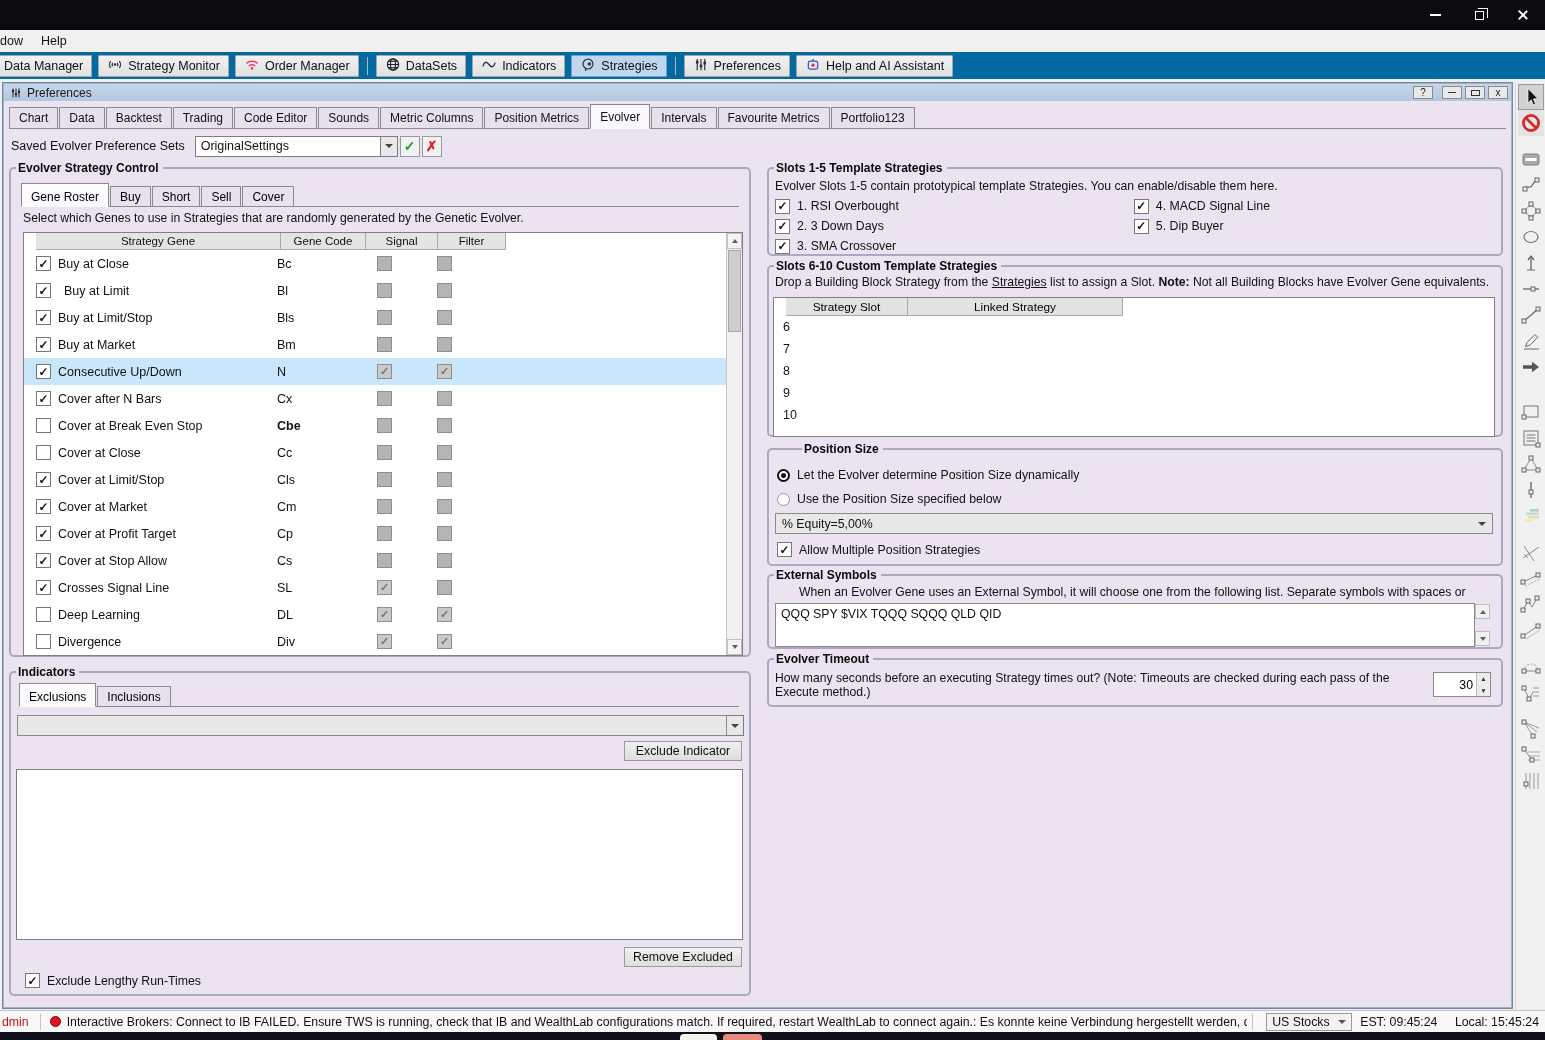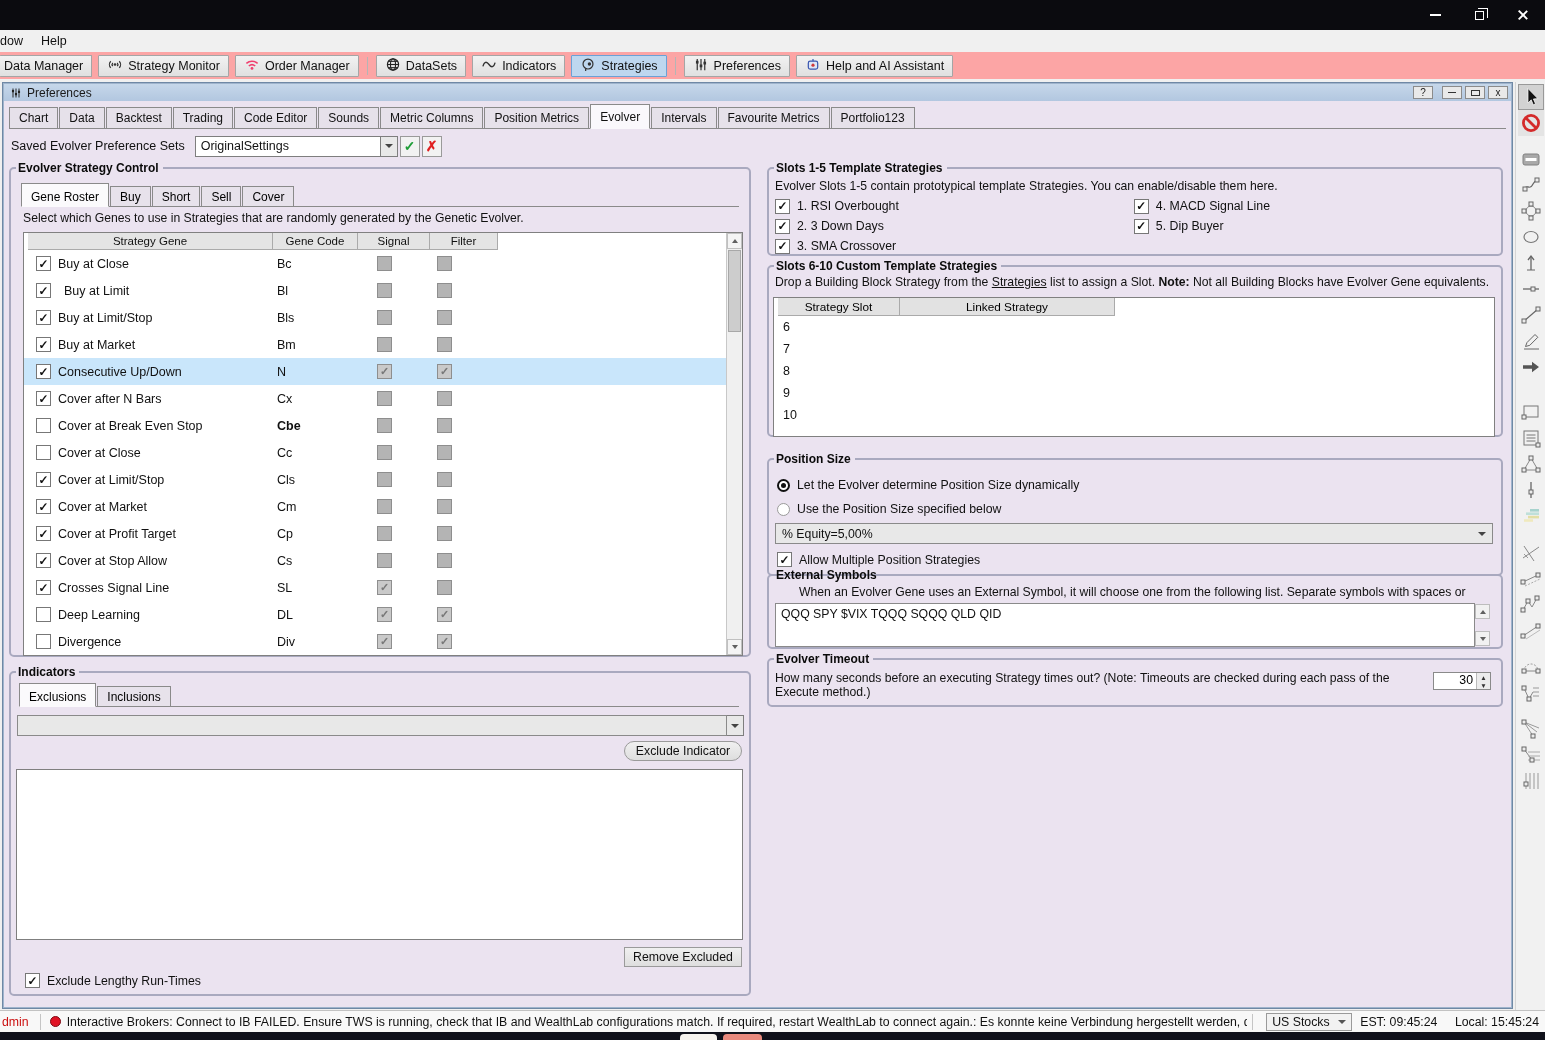--- a/index.html
+++ b/index.html
@@ -12,21 +12,21 @@
   .wmax i { display:block; width:9px; height:9px; border:1.4px solid #fff; position:relative; }
   .wmax i:before { content:""; position:absolute; left:2px; top:-4px; width:9px; height:9px; border:1.4px solid #fff; border-bottom:none; border-left:none; }
   .wclose i { position:relative; display:block; width:12px; height:12px; }
   .wclose i:before,.wclose i:after { content:""; position:absolute; left:5.3px; top:0; width:1.6px; height:12px; background:#fff; }
   .wclose i:before{ transform:rotate(45deg);} .wclose i:after{ transform:rotate(-45deg);}
 
   #menubar { position:absolute; left:0; top:30px; width:1545px; height:22px; background:#f0f0f0; font-size:12.5px; color:#111; display:flex; align-items:center; }
   #menubar span { padding:2px 9px; }
   #menubar span:first-child { padding-left:2px; margin-left:-2px; }
 
-  #toolbar { position:absolute; left:0; top:52px; width:1545px; height:27px; background:#fca5a5; display:flex; align-items:center; }
+  #toolbar { position:absolute; left:0; top:52px; width:1545px; height:27px; background:#0369a1; display:flex; align-items:center; }
   .tbtn { height:22px; margin:0 3px; padding:0 8px; background:linear-gradient(#f2f2f2,#e0e0e0); border:1px solid #a5a5a5; display:inline-flex; align-items:center; gap:5px; font-size:12.5px; color:#111; border-radius:1px; white-space:nowrap; }
   .tbtn:first-child { margin-left:0; border-left:none; padding-left:4px; }
   .tbtn.active { background:#bed7ef; border-color:#6ba1d6; }
   .tsep { width:1px; height:18px; background:#b5b5b5; margin:0 5px; }
   .tbtn svg { flex:0 0 auto; }
 
   
   #prefs { position:absolute; left:2px; top:82px; width:1511px; height:927px; background:#ebe3f0; border:1px solid #6f88a5; box-shadow:0 0 0 1px #9fb4cc inset; }
   #p-titlebar { position:absolute; left:1px; top:1px; right:1px; height:17px; background:linear-gradient(#c6d7ea,#b2c7e0); display:flex; align-items:center; font-size:12px; color:#1a1a1a; }
   #p-titlebar .ticon { margin:0 5px 0 6px; display:flex; }
@@ -56,21 +56,21 @@
 
   
   .inner-tabs { position:absolute; display:flex; align-items:flex-end; height:24px; border-bottom:1px solid #8a8a8a; }
   .itab { height:20px; padding:3px 9px 0; background:#e7e2eb; border:1px solid #8a8a8a; border-bottom:none; font-size:12px; margin-right:1px; white-space:nowrap; }
   .itab.active { height:24px; padding-top:6px; background:#fbfafc; margin-bottom:-1px; border-bottom:1px solid #fbfafc; }
 
   .desc { position:absolute; font-size:12.2px; color:#111; }
 
   
   #gene-table { position:absolute; left:12px; top:57px; width:720px; height:424px; background:#fff; border:1px solid #808080; }
-  .gt-header { position:absolute; left:4px; top:0; height:17px; display:flex; }
+  .gt-header { position:absolute; left:12px; top:0; height:17px; display:flex; }
   .gt-hcell { background:#e4e4e4; border-right:1px solid #aaa; border-bottom:1px solid #aaa; font-size:11.5px; display:flex; align-items:center; justify-content:center; color:#111; }
   .gt-rows { position:absolute; left:0; top:17px; right:16px; bottom:0; }
   .gt-row { position:absolute; left:0; right:0; height:27px; display:flex; align-items:center; font-size:12.5px; color:#111; }
   .gt-row.sel { background:#c9e6fb; }
   .chk { width:15px; height:15px; background:#fff; border:1px solid #777; display:inline-flex; align-items:center; justify-content:center; font-size:12px; font-weight:bold; color:#111; flex:0 0 auto; }
   .gchk { width:15px; height:15px; background:#b4b4b4; border:1px solid #8e8e8e; display:inline-flex; align-items:center; justify-content:center; font-size:11px; font-weight:bold; color:#787878; }
   .gchk.on { background:#c9c9c9; }
   
   .vsb { position:absolute; right:0; top:0; bottom:0; width:16px; background:#f0f0f0; border-left:1px solid #c8c8c8; }
   .sb-btn { position:absolute; left:0; width:15px; height:16px; background:#f4f4f4; border:1px solid #c0c0c0; display:flex; align-items:center; justify-content:center; }
@@ -93,21 +93,21 @@
   .radio.unsel { border-color:#9a9a9a; }
 
   .combo { position:absolute; height:21px; background:#e8e8e8; border:1px solid #8a8a8a; font-size:12.3px; display:flex; align-items:center; padding:0 6px; color:#111; }
   .combo .caret { margin-left:auto; }
 
   .pushbtn { position:absolute; background:linear-gradient(#f0f0f0,#dedede); border:1px solid #9a9a9a; font-size:12.3px; display:flex; align-items:center; justify-content:center; color:#111; }
 
   textarea.sym { position:absolute; resize:none; border:1px solid #8a8a8a; background:#fff; font-family:"Liberation Sans",sans-serif; font-size:12.3px; padding:3px 5px; color:#111; overflow:hidden; }
   .ta-sb { position:absolute; width:15px; height:15px; background:#f1f1f1; border:1px solid #bdbdbd; display:flex; align-items:center; justify-content:center; }
 
-  .spinner { position:absolute; width:58px; height:18px; background:#fff; border:1px solid #8a8a8a; display:flex; align-items:flex-start; }
+  .spinner { position:absolute; width:58px; height:25px; background:#fff; border:1px solid #8a8a8a; display:flex; align-items:center; }
   .spinner .val { flex:1; text-align:right; font-size:12.3px; padding-right:3px; }
   .spin-btns { width:14px; height:100%; border-left:1px solid #bbb; display:flex; flex-direction:column; }
   .spin-btns div { flex:1; display:flex; align-items:center; justify-content:center; background:#ececec; font-size:6.5px; color:#333; }
 
   #listbox { position:absolute; background:#fff; border:1px solid #7f7f7f; }
 
   
   #sidebar { position:absolute; left:1515px; top:82px; width:30px; height:928px; background:#f1f1f1; border-left:1px solid #d5d5d5; }
   .dtool { position:absolute; left:2px; width:26px; height:26px; display:flex; align-items:center; justify-content:center; background:#f1f1f1; }
   .dtool.active { background:#d2d2d2; border:1px solid #999; }
@@ -427,21 +427,21 @@
     <div class="inner-tabs" style="left:8px; top:4px; right:10px;" id="ind-tabs">
         <div class="itab active">Exclusions</div>
         <div class="itab">Inclusions</div>
       </div>
     <div class="combo" style="left:6px; top:36px; width:710px;">
         <span></span>
       </div>
     <div class="mini-drop" style="position:absolute; left:716px; top:36px;">
         <span class="caret"></span>
       </div>
-    <div class="pushbtn" style="left:613px; top:62px; width:118px; height:20px;border-radius:10px;">Exclude Indicator</div>
+    <div class="pushbtn" style="left:613px; top:62px; width:118px; height:20px;">Exclude Indicator</div>
     <div id="listbox" style="left:5px; top:90px; width:727px; height:171px;"></div>
     <div class="pushbtn" style="left:613px; top:268px; width:118px; height:20px;">Remove Excluded</div>
     <div class="chkrow" style="left:14px; top:294px;">
       <span class="chk">✓</span>
       <span>Exclude Lengthy Run-Times</span>
     </div>
   </fieldset>
 
   <fieldset class="group" style="left:764px; top:78px; width:736px; height:95px;">
     <legend><span>Slots 1-5 Template Strategies</span></legend>
@@ -498,21 +498,21 @@
             <span style="margin-left: 90px;"></span>
           </div>
           <div class="st-row" style="top: 88px;">
             <span>10</span>
             <span style="margin-left: 90px;"></span>
           </div>
         </div>
     </div>
   </fieldset>
 
-  <fieldset class="group" style="left:764px; top:369px; width:736px; height:124px;">
+  <fieldset class="group" style="left:764px; top:359px; width:736px; height:124px;padding-left:28px;">
     <legend><span>Position Size</span></legend>
     <div class="chkrow" style="left:8px; top:12px;">
       <span class="radio sel">
           <i></i>
         </span>
       <span>Let the Evolver determine Position Size dynamically</span>
     </div>
     <div class="chkrow" style="left:8px; top:36px;">
       <span class="radio unsel"></span>
       <span>Use the Position Size specified below</span>

